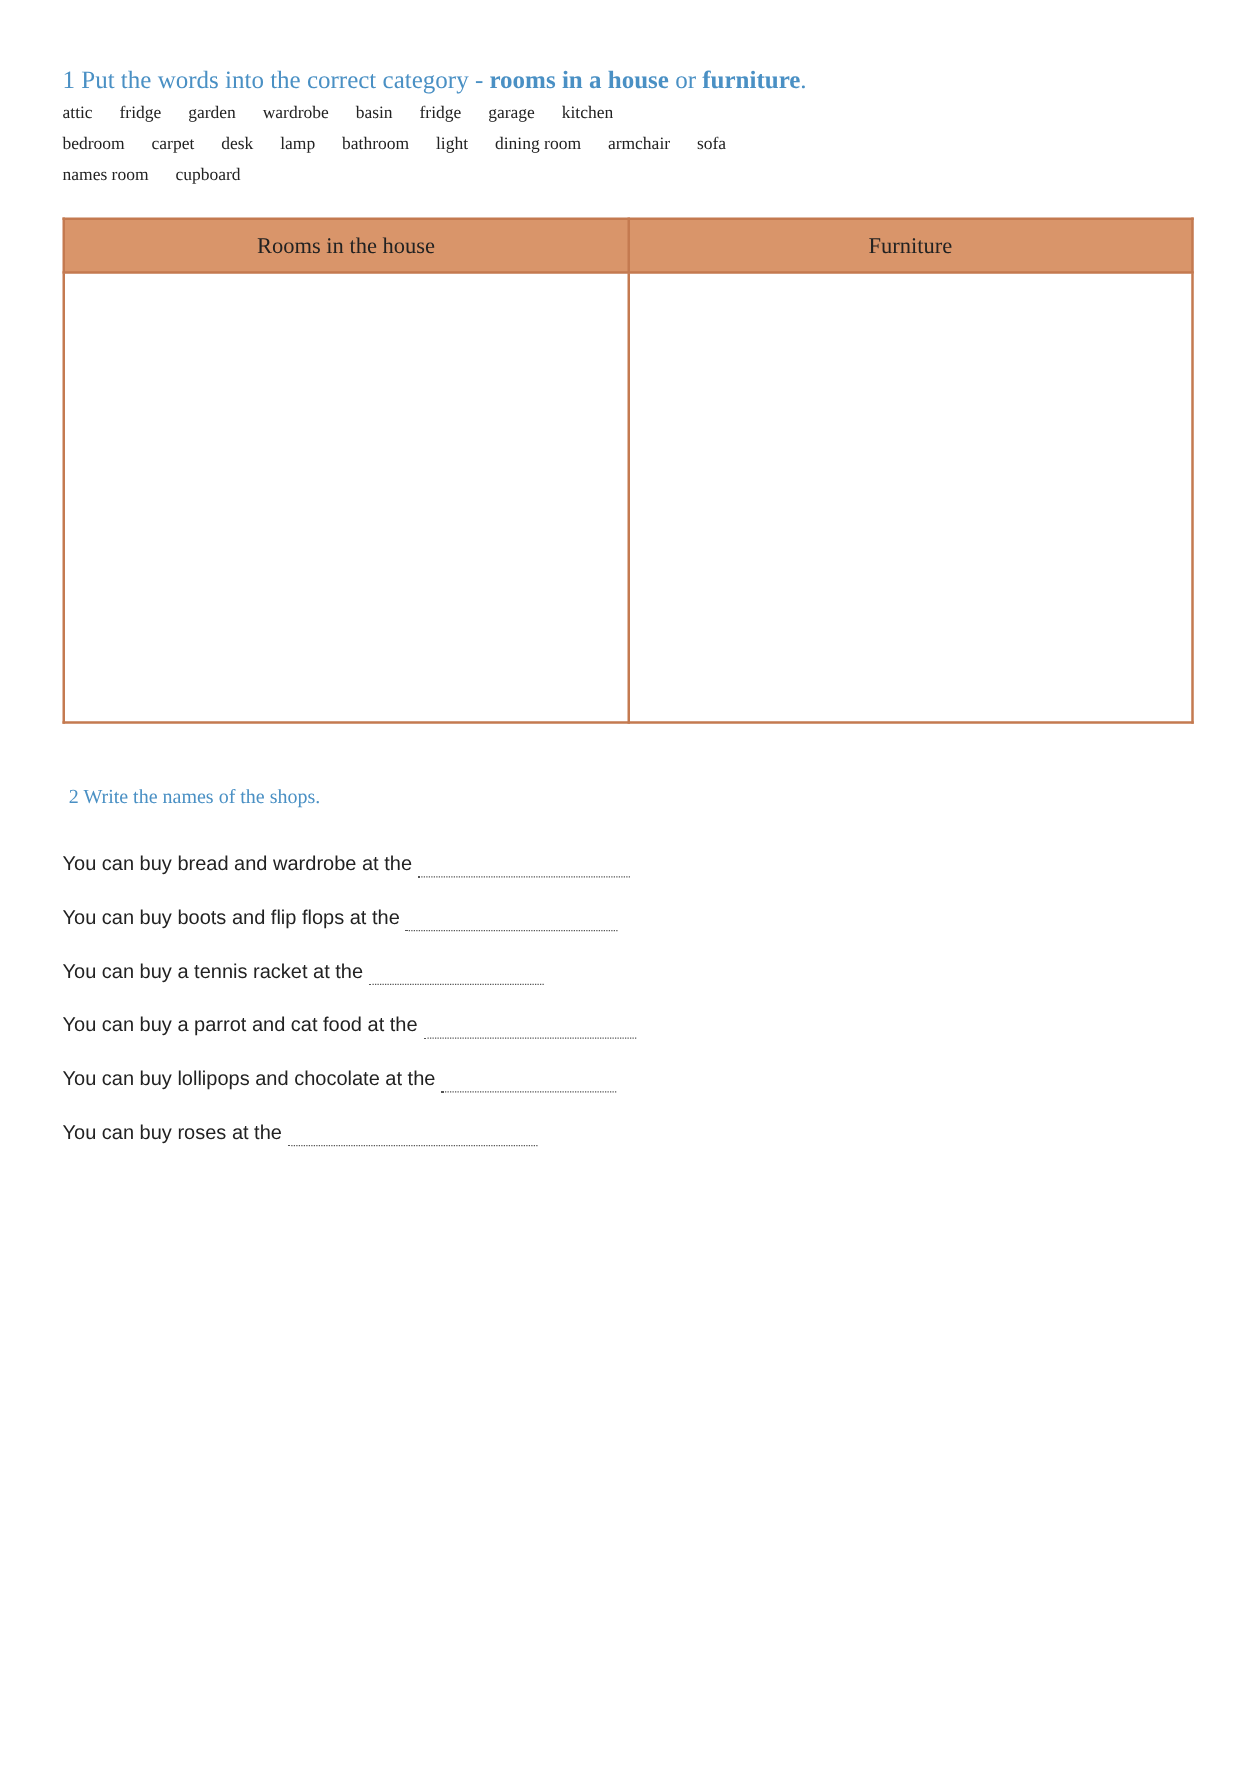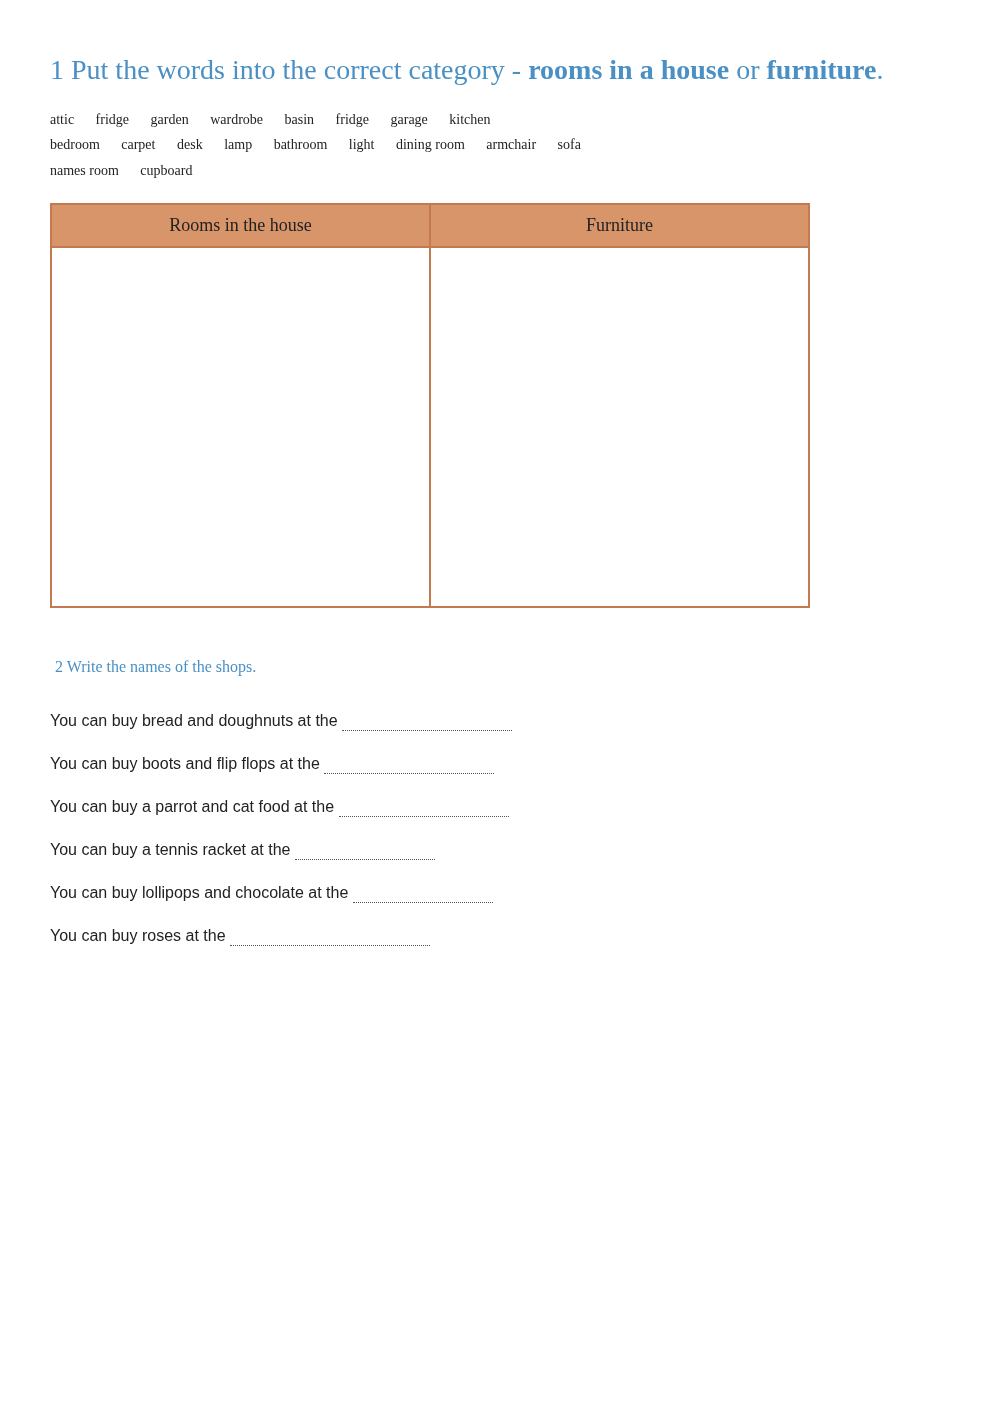--- a/index.html
+++ b/index.html
@@ -17,44 +17,43 @@
       color: #222;
       padding: 50px 50px 60px 50px;
     }
 
     .section-1 {
       margin-bottom: 40px;
     }
 
     .section-title {
       color: #4a90c4;
-      font-size: 28px;
+      font-size: 20px;
       font-weight: normal;
-      margin-bottom: 18px;
       line-height: 1.4;
     }
 
     .section-title strong {
       font-weight: bold;
       color: #4a90c4;
     }
 
     .word-bank {
       line-height: 1.8;
       margin-bottom: 20px;
       font-size: 14px;
       color: #222;
     }
 
     .word-bank span {
       margin-right: 18px;
     }
 
     .category-table {
-      width: 760px;
+      width: 905px;
       border-collapse: collapse;
       margin-top: 2px;
     }
 
     .category-table th {
       background-color: #d9956a;
       color: #222;
       font-weight: normal;
       font-size: 18px;
       text-align: center;
@@ -159,34 +158,34 @@
       </tr>
     </tbody>
   </table>
 </div>
 
 <div class="section-2">
   <h2 class="section-2-title">2 Write the names of the shops.</h2>
 
   <ul class="shop-sentences">
     <li>
-      <span>You can buy bread and doughnuts at the</span>
+      <span>You can buy bread and wardrobe at the</span>
       <span class="dotted-line">&nbsp;</span>
     </li>
     <li>
       <span>You can buy boots and flip flops at the</span>
       <span class="dotted-line">&nbsp;</span>
     </li>
     <li>
+      <span>You can buy a tennis racket at the</span>
+      <span class="dotted-line dotted-line-short">&nbsp;</span>
+    </li>
+    <li>
       <span>You can buy a parrot and cat food at the</span>
       <span class="dotted-line">&nbsp;</span>
-    </li>
-    <li>
-      <span>You can buy a tennis racket at the</span>
-      <span class="dotted-line dotted-line-short">&nbsp;</span>
     </li>
     <li>
       <span>You can buy lollipops and chocolate at the</span>
       <span class="dotted-line dotted-line-short">&nbsp;</span>
     </li>
     <li>
       <span>You can buy roses at the</span>
       <span class="dotted-line dotted-line-long">&nbsp;</span>
     </li>
   </ul>

